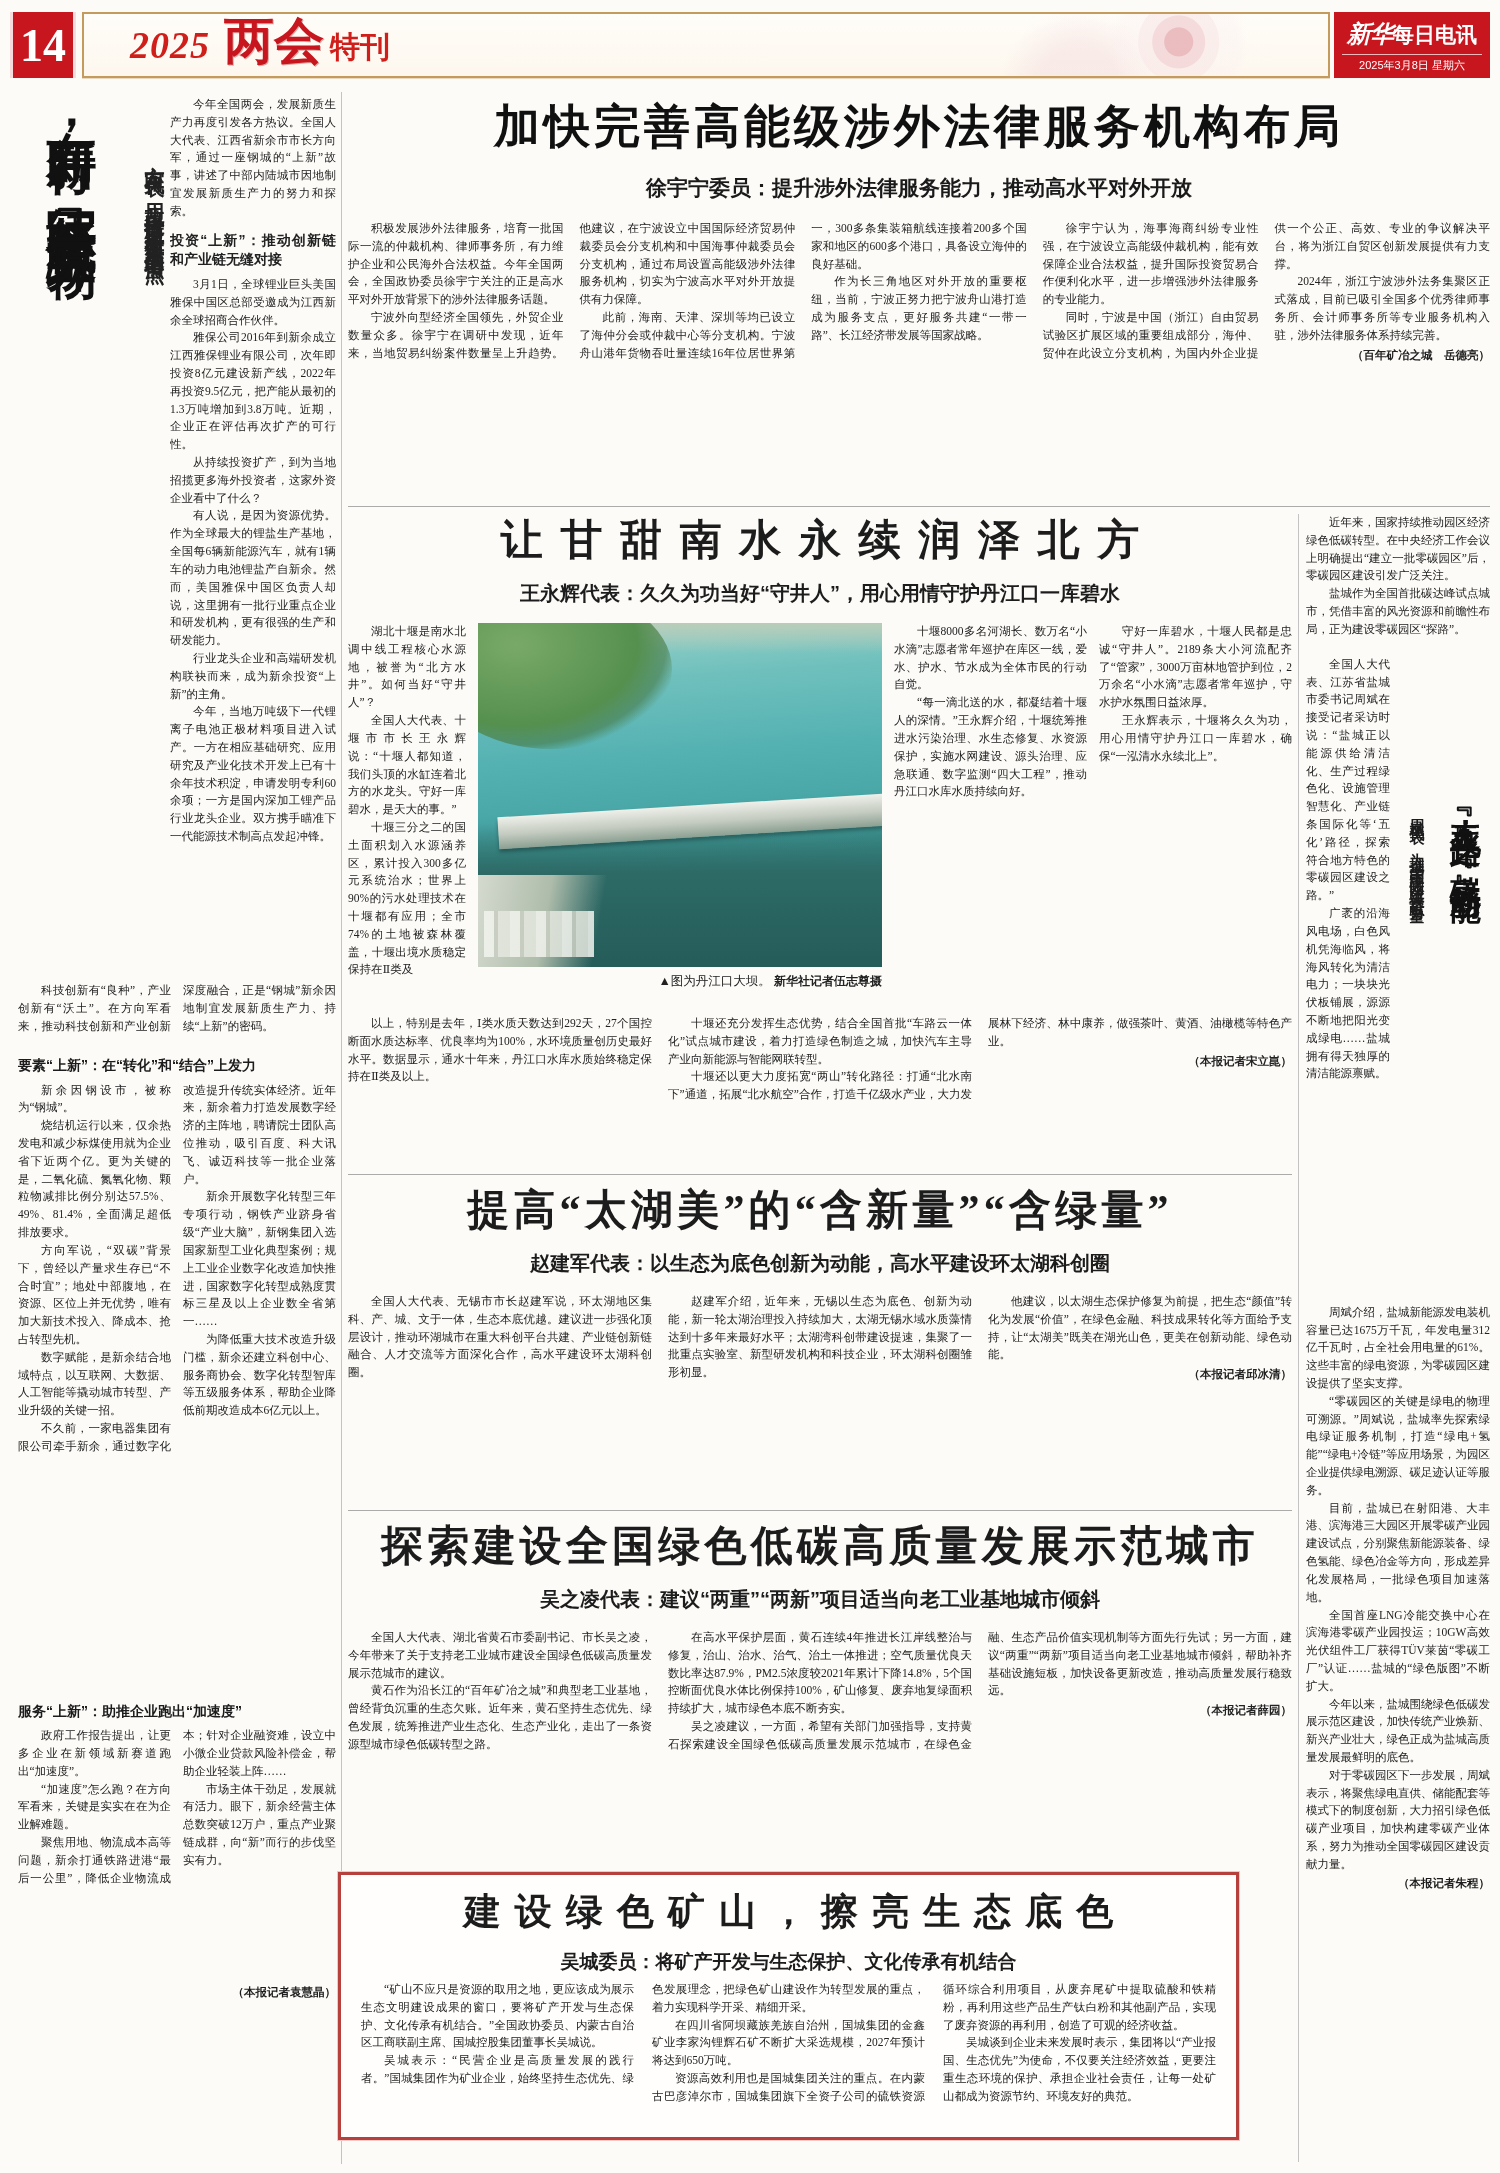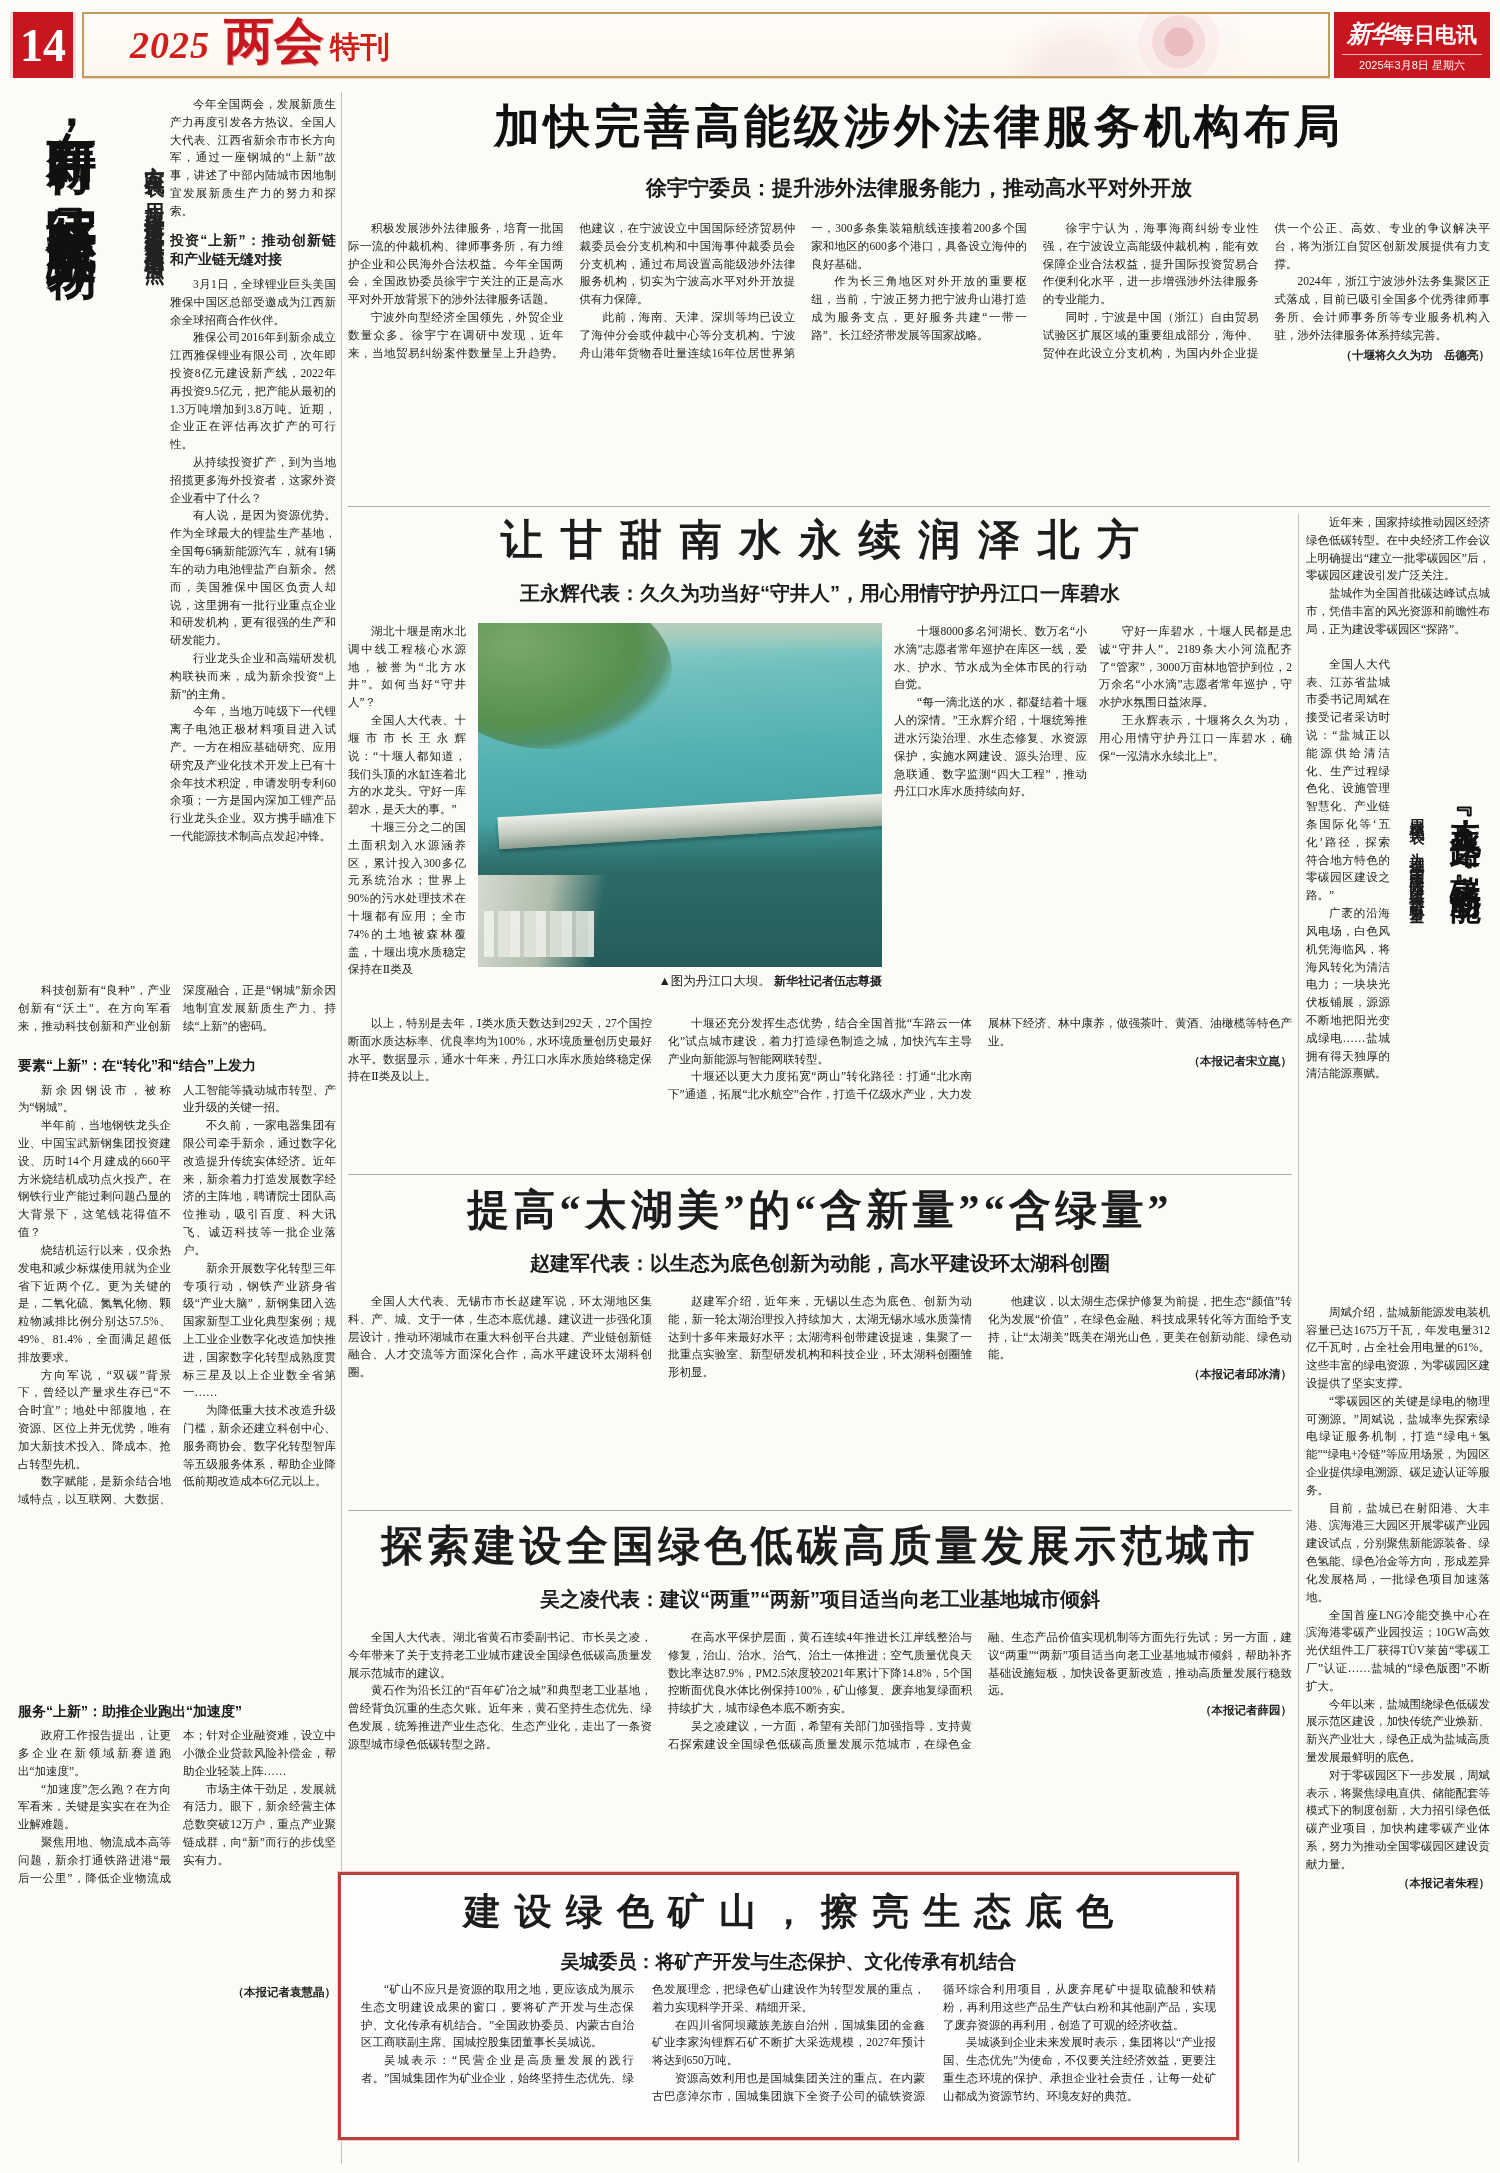--- a/index.html
+++ b/index.html
@@ -142,21 +142,20 @@
             <p>今年，当地万吨级下一代锂离子电池正极材料项目进入试产。一方在相应基础研究、应用研究及产业化技术开发上已有十余年技术积淀，申请发明专利60余项；一方是国内深加工锂产品行业龙头企业。双方携手瞄准下一代能源技术制高点发起冲锋。</p>
           </div>
       </div>
     </div>
     <div class="body two-col" style="height:64px;margin-top:8px;">
         <p>科技创新有“良种”，产业创新有“沃土”。在方向军看来，推动科技创新和产业创新深度融合，正是“钢城”新余因地制宜发展新质生产力、持续“上新”的密码。</p>
       </div>
     <h3 class="sec-head">要素“上新”：在“转化”和“结合”上发力</h3>
     <div class="body two-col" style="height:610px;">
         <p>新余因钢设市，被称为“钢城”。</p>
-        <p>半年前，当地钢铁龙头企业、中国宝武新钢集团投资建设、历时14个月建成的660平方米烧结机成功点火投产。在钢铁行业产能过剩问题凸显的大背景下，这笔钱花得值不值？</p>
         <p>烧结机运行以来，仅余热发电和减少标煤使用就为企业省下近两个亿。更为关键的是，二氧化硫、氮氧化物、颗粒物减排比例分别达57.5%、49%、81.4%，全面满足超低排放要求。</p>
         <p>方向军说，“双碳”背景下，曾经以产量求生存已“不合时宜”；地处中部腹地，在资源、区位上并无优势，唯有加大新技术投入、降成本、抢占转型先机。</p>
         <p>数字赋能，是新余结合地域特点，以互联网、大数据、人工智能等撬动城市转型、产业升级的关键一招。</p>
         <p>不久前，一家电器集团有限公司牵手新余，通过数字化改造提升传统实体经济。近年来，新余着力打造发展数字经济的主阵地，聘请院士团队高位推动，吸引百度、科大讯飞、诚迈科技等一批企业落户。</p>
         <p>新余开展数字化转型三年专项行动，钢铁产业跻身省级“产业大脑”，新钢集团入选国家新型工业化典型案例；规上工业企业数字化改造加快推进，国家数字化转型成熟度贯标三星及以上企业数全省第一……</p>
         <p>为降低重大技术改造升级门槛，新余还建立科创中心、服务商协会、数字化转型智库等五级服务体系，帮助企业降低前期改造成本6亿元以上。</p>
       </div>
     <h3 class="sec-head">服务“上新”：助推企业跑出“加速度”</h3>
     <div class="body two-col" style="height:256px;">
         <p>政府工作报告提出，让更多企业在新领域新赛道跑出“加速度”。</p>
@@ -173,21 +172,21 @@
     <div class="top-body body">
       <div>
           <p>积极发展涉外法律服务，培育一批国际一流的仲裁机构、律师事务所，有力维护企业和公民海外合法权益。今年全国两会，全国政协委员徐宇宁关注的正是高水平对外开放背景下的涉外法律服务话题。</p>
           <p>宁波外向型经济全国领先，外贸企业数量众多。徐宇宁在调研中发现，近年来，当地贸易纠纷案件数量呈上升趋势。他建议，在宁波设立中国国际经济贸易仲裁委员会分支机构和中国海事仲裁委员会分支机构，通过布局设置高能级涉外法律服务机构，切实为宁波高水平对外开放提供有力保障。</p>
           <p>此前，海南、天津、深圳等均已设立了海仲分会或仲裁中心等分支机构。宁波舟山港年货物吞吐量连续16年位居世界第一，300多条集装箱航线连接着200多个国家和地区的600多个港口，具备设立海仲的良好基础。</p>
           <p>作为长三角地区对外开放的重要枢纽，当前，宁波正努力把宁波舟山港打造成为服务支点，更好服务共建“一带一路”、长江经济带发展等国家战略。</p>
           <p>徐宇宁认为，海事海商纠纷专业性强，在宁波设立高能级仲裁机构，能有效保障企业合法权益，提升国际投资贸易合作便利化水平，进一步增强涉外法律服务的专业能力。</p>
           <p>同时，宁波是中国（浙江）自由贸易试验区扩展区域的重要组成部分，海仲、贸仲在此设立分支机构，为国内外企业提供一个公正、高效、专业的争议解决平台，将为浙江自贸区创新发展提供有力支撑。</p>
           <p>2024年，浙江宁波涉外法务集聚区正式落成，目前已吸引全国多个优秀律师事务所、会计师事务所等专业服务机构入驻，涉外法律服务体系持续完善。</p>
         </div>
-      <div class="credit">（十堰将久久为功　岳德亮）</div>
+      <div class="credit">（百年矿冶之城　岳德亮）</div>
     </div>
   </section>
 
   <section class="water">
     <h1 class="hl-water">让甘甜南水永续润泽北方</h1>
     <div class="byline-sm">王永辉代表：久久为功当好“守井人”，用心用情守护丹江口一库碧水</div>
     <div class="water-rowA">
       <div class="water-colA body">
           <p>湖北十堰是南水北调中线工程核心水源地，被誉为“北方水井”。如何当好“守井人”？</p>
           <p>全国人大代表、十堰市市长王永辉说：“十堰人都知道，我们头顶的水缸连着北方的水龙头。守好一库碧水，是天大的事。”</p>

